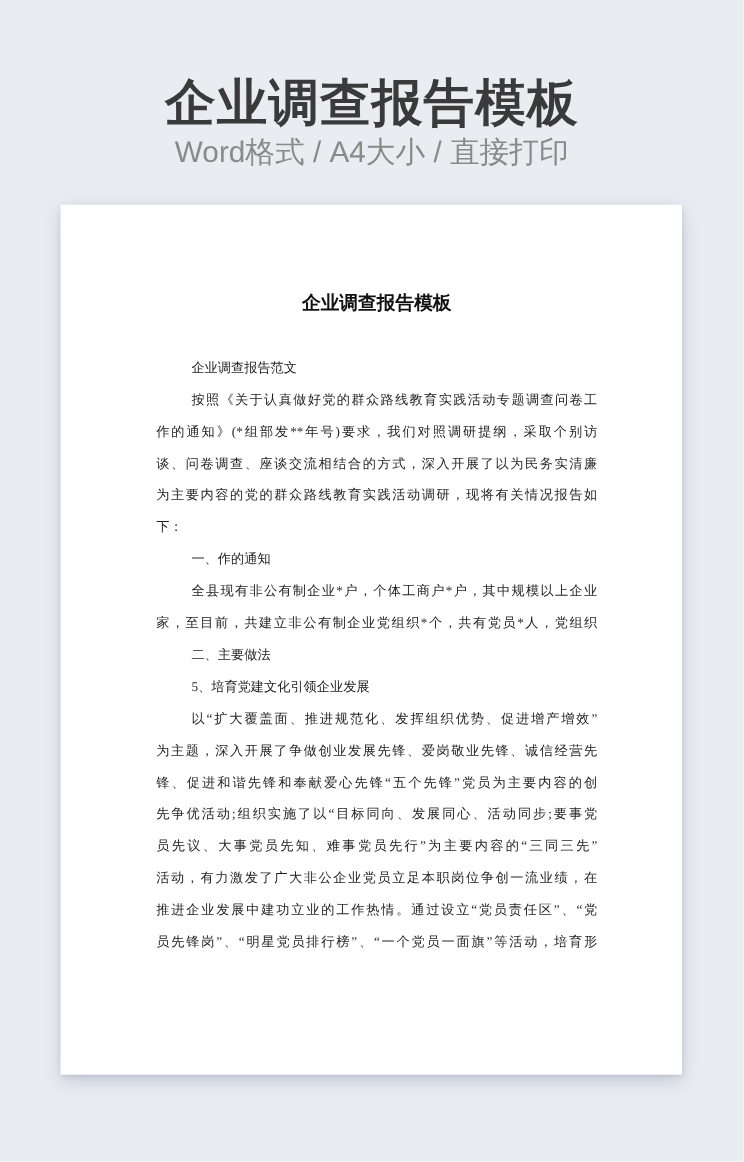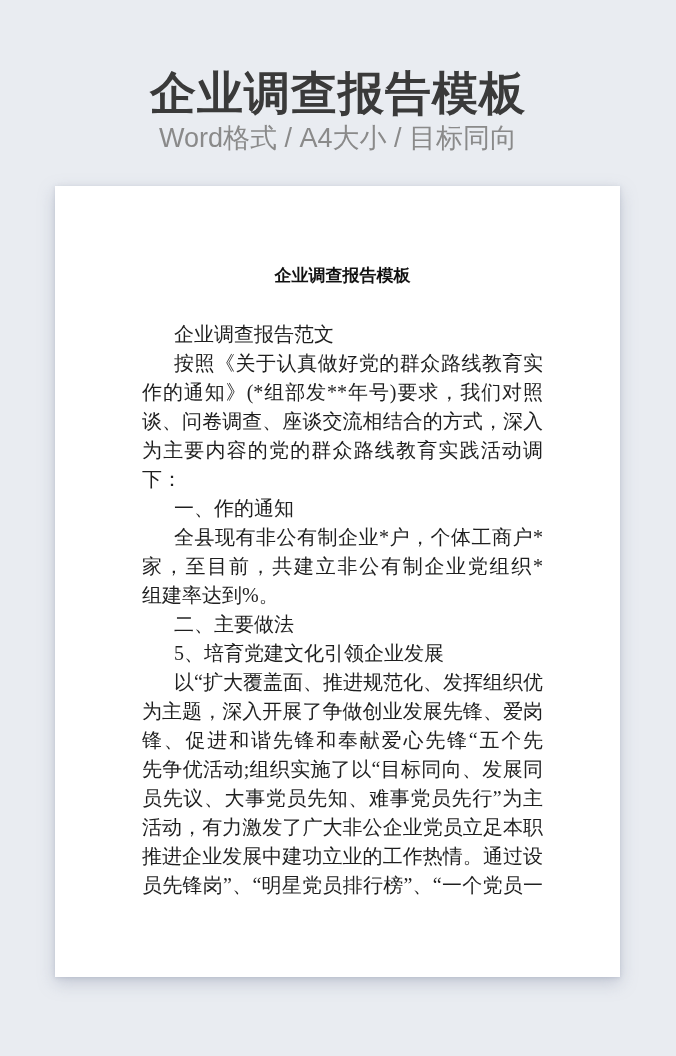--- a/index.html
+++ b/index.html
@@ -50,55 +50,54 @@
   }
   .doc-title {
     font-size: 17px;
     line-height: 22px;
     font-weight: bold;
     text-align: center;
     color: #111111;
   }
   .doc-body { margin-top: 33px; }
   .line {
-    font-size: 20px;
+    font-size: 12px;
     line-height: 29px;
     height: 29px;
     white-space: nowrap;
     overflow: hidden;
   }
   .line.fill {
     white-space: normal;
     text-align: justify;
     text-align-last: justify;
     text-justify: inter-character;
   }
   .line.indent { padding-left: 32px; }
 </style>
 </head>
 <body style="background: rgb(233, 236, 241);">
 
 <div class="banner">
   <div class="banner-title" style="color: rgb(58, 58, 58);">企业调查报告模板</div>
-  <div class="banner-subtitle" style="color: rgb(138, 138, 138);">Word格式 / A4大小 / 目标同向</div>
+  <div class="banner-subtitle" style="color: rgb(138, 138, 138);">Word格式 / A4大小 / 直接打印</div>
 </div>
 
 <div class="page" style="background: rgb(255, 255, 255); color: rgb(31, 31, 31);">
   <div class="doc-title">企业调查报告模板</div>
   <div class="doc-body">
       <div class="line indent">企业调查报告范文</div>
       <div class="line indent fill">按照《关于认真做好党的群众路线教育实践活动专题调查问卷工</div>
       <div class="line fill">作的通知》(*组部发**年号)要求，我们对照调研提纲，采取个别访</div>
       <div class="line fill">谈、问卷调查、座谈交流相结合的方式，深入开展了以为民务实清廉</div>
       <div class="line fill">为主要内容的党的群众路线教育实践活动调研，现将有关情况报告如</div>
       <div class="line">下：</div>
       <div class="line indent">一、作的通知</div>
       <div class="line indent fill">全县现有非公有制企业*户，个体工商户*户，其中规模以上企业</div>
       <div class="line fill">家，至目前，共建立非公有制企业党组织*个，共有党员*人，党组织</div>
-      <div class="line">组建率达到%。</div>
       <div class="line indent">二、主要做法</div>
       <div class="line indent">5、培育党建文化引领企业发展</div>
       <div class="line indent fill">以“扩大覆盖面、推进规范化、发挥组织优势、促进增产增效”</div>
       <div class="line fill">为主题，深入开展了争做创业发展先锋、爱岗敬业先锋、诚信经营先</div>
       <div class="line fill">锋、促进和谐先锋和奉献爱心先锋“五个先锋”党员为主要内容的创</div>
       <div class="line fill">先争优活动;组织实施了以“目标同向、发展同心、活动同步;要事党</div>
       <div class="line fill">员先议、大事党员先知、难事党员先行”为主要内容的“三同三先”</div>
       <div class="line fill">活动，有力激发了广大非公企业党员立足本职岗位争创一流业绩，在</div>
       <div class="line fill">推进企业发展中建功立业的工作热情。通过设立“党员责任区”、“党</div>
       <div class="line fill">员先锋岗”、“明星党员排行榜”、“一个党员一面旗”等活动，培育形</div>

